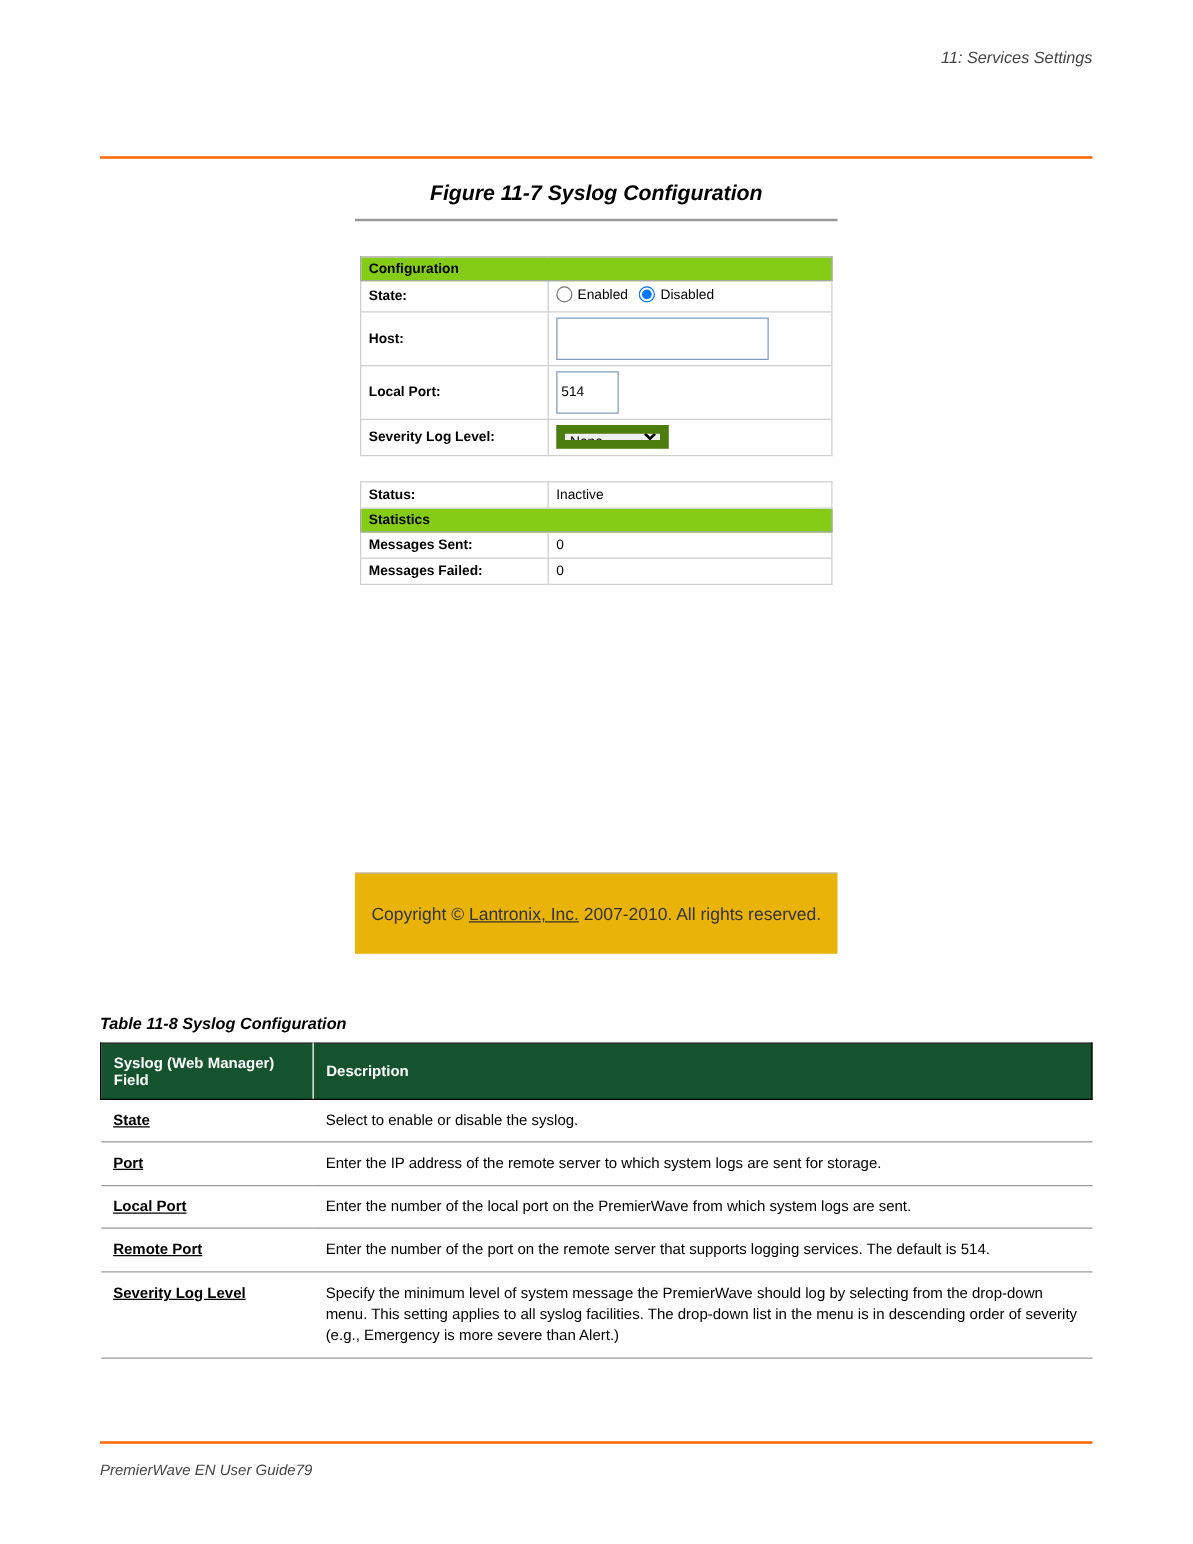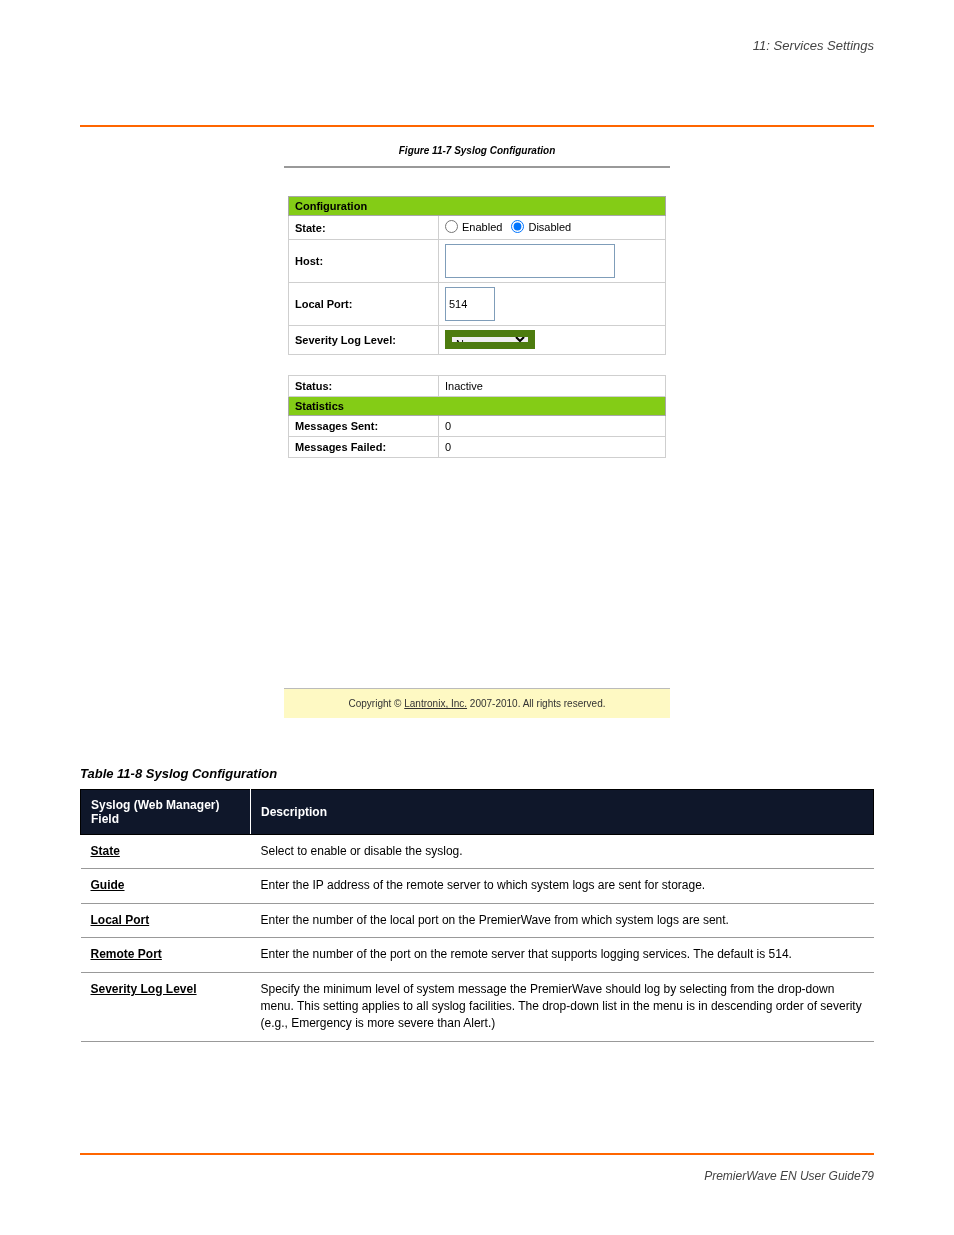--- a/index.html
+++ b/index.html
@@ -33,21 +33,21 @@
     font-style: italic;
     font-size: 13px;
     color: #444;
     margin-top: 38px;
     margin-bottom: 6px;
   }
   .figure-caption {
     text-align: center;
     font-style: italic;
     font-weight: bold;
-    font-size: 10px;
+    font-size: 17px;
     margin: 18px 0 10px 0;
   }
   .app-frame {
     width: 386px;
     margin: 0 auto;
     border-top: 2px solid #999;
     background: #fff;
     font-size: 11px;
     position: relative;
   }
@@ -105,40 +105,40 @@
   .radio-wrap {
     display: inline-flex;
     align-items: center;
     gap: 2px;
     margin-right: 6px;
     font-size: 11px;
   }
   .radio-wrap input { margin: 0 2px 0 0; }
   .app-footer {
     border-top: 1px solid #bbb;
-    background: #fef9c3;
-    font-size: 10px;
+    background: #eab308;
+    font-size: 14px;
     color: #333;
     text-align: center;
-    padding: 9px 0;
+    padding: 24px 0;
   }
   .app-footer a { color: #333; text-decoration: underline; }
   .table-caption {
     font-style: italic;
     font-weight: bold;
     font-size: 13px;
     margin: 48px 0 8px 0;
   }
   .field-table {
     width: 100%;
     border-collapse: collapse;
     font-size: 12px;
   }
   .field-table thead th {
-    background: #0f172a;
+    background: #14532d;
     color: #fff;
     font-weight: bold;
     text-align: left;
     padding: 8px 10px;
     border: 1px solid #000;
   }
   .field-table thead th:first-child {
     width: 170px;
     border-right: 1px solid #fff;
   }
@@ -151,21 +151,21 @@
   .field-table tbody td.fname {
     font-weight: bold;
     text-decoration: underline;
   }
   .page-footer {
     position: absolute;
     left: 80px;
     right: 80px;
     bottom: 52px;
     display: flex;
-    justify-content: flex-end;
+    justify-content: flex-start;
     font-style: italic;
     font-size: 12px;
     color: #444;
   }
 </style>
 </head>
 <body>
 
 <div class="page">
   <div class="chapter-header">11: Services Settings</div>
@@ -250,21 +250,21 @@
         <th>Syslog   (Web Manager) Field</th>
         <th>Description</th>
       </tr>
     </thead>
     <tbody>
       <tr>
         <td class="fname">State</td>
         <td>Select to enable or disable the syslog.</td>
       </tr>
       <tr>
-        <td class="fname">Guide</td>
+        <td class="fname">Port</td>
         <td>Enter the IP address of the remote server to which system logs are sent for storage.</td>
       </tr>
       <tr>
         <td class="fname">Local Port</td>
         <td>Enter the number of the local port on the PremierWave from which system logs are sent.</td>
       </tr>
       <tr>
         <td class="fname">Remote Port</td>
         <td>Enter the number of the port on the remote server that supports logging services. The default is 514.</td>
       </tr>

